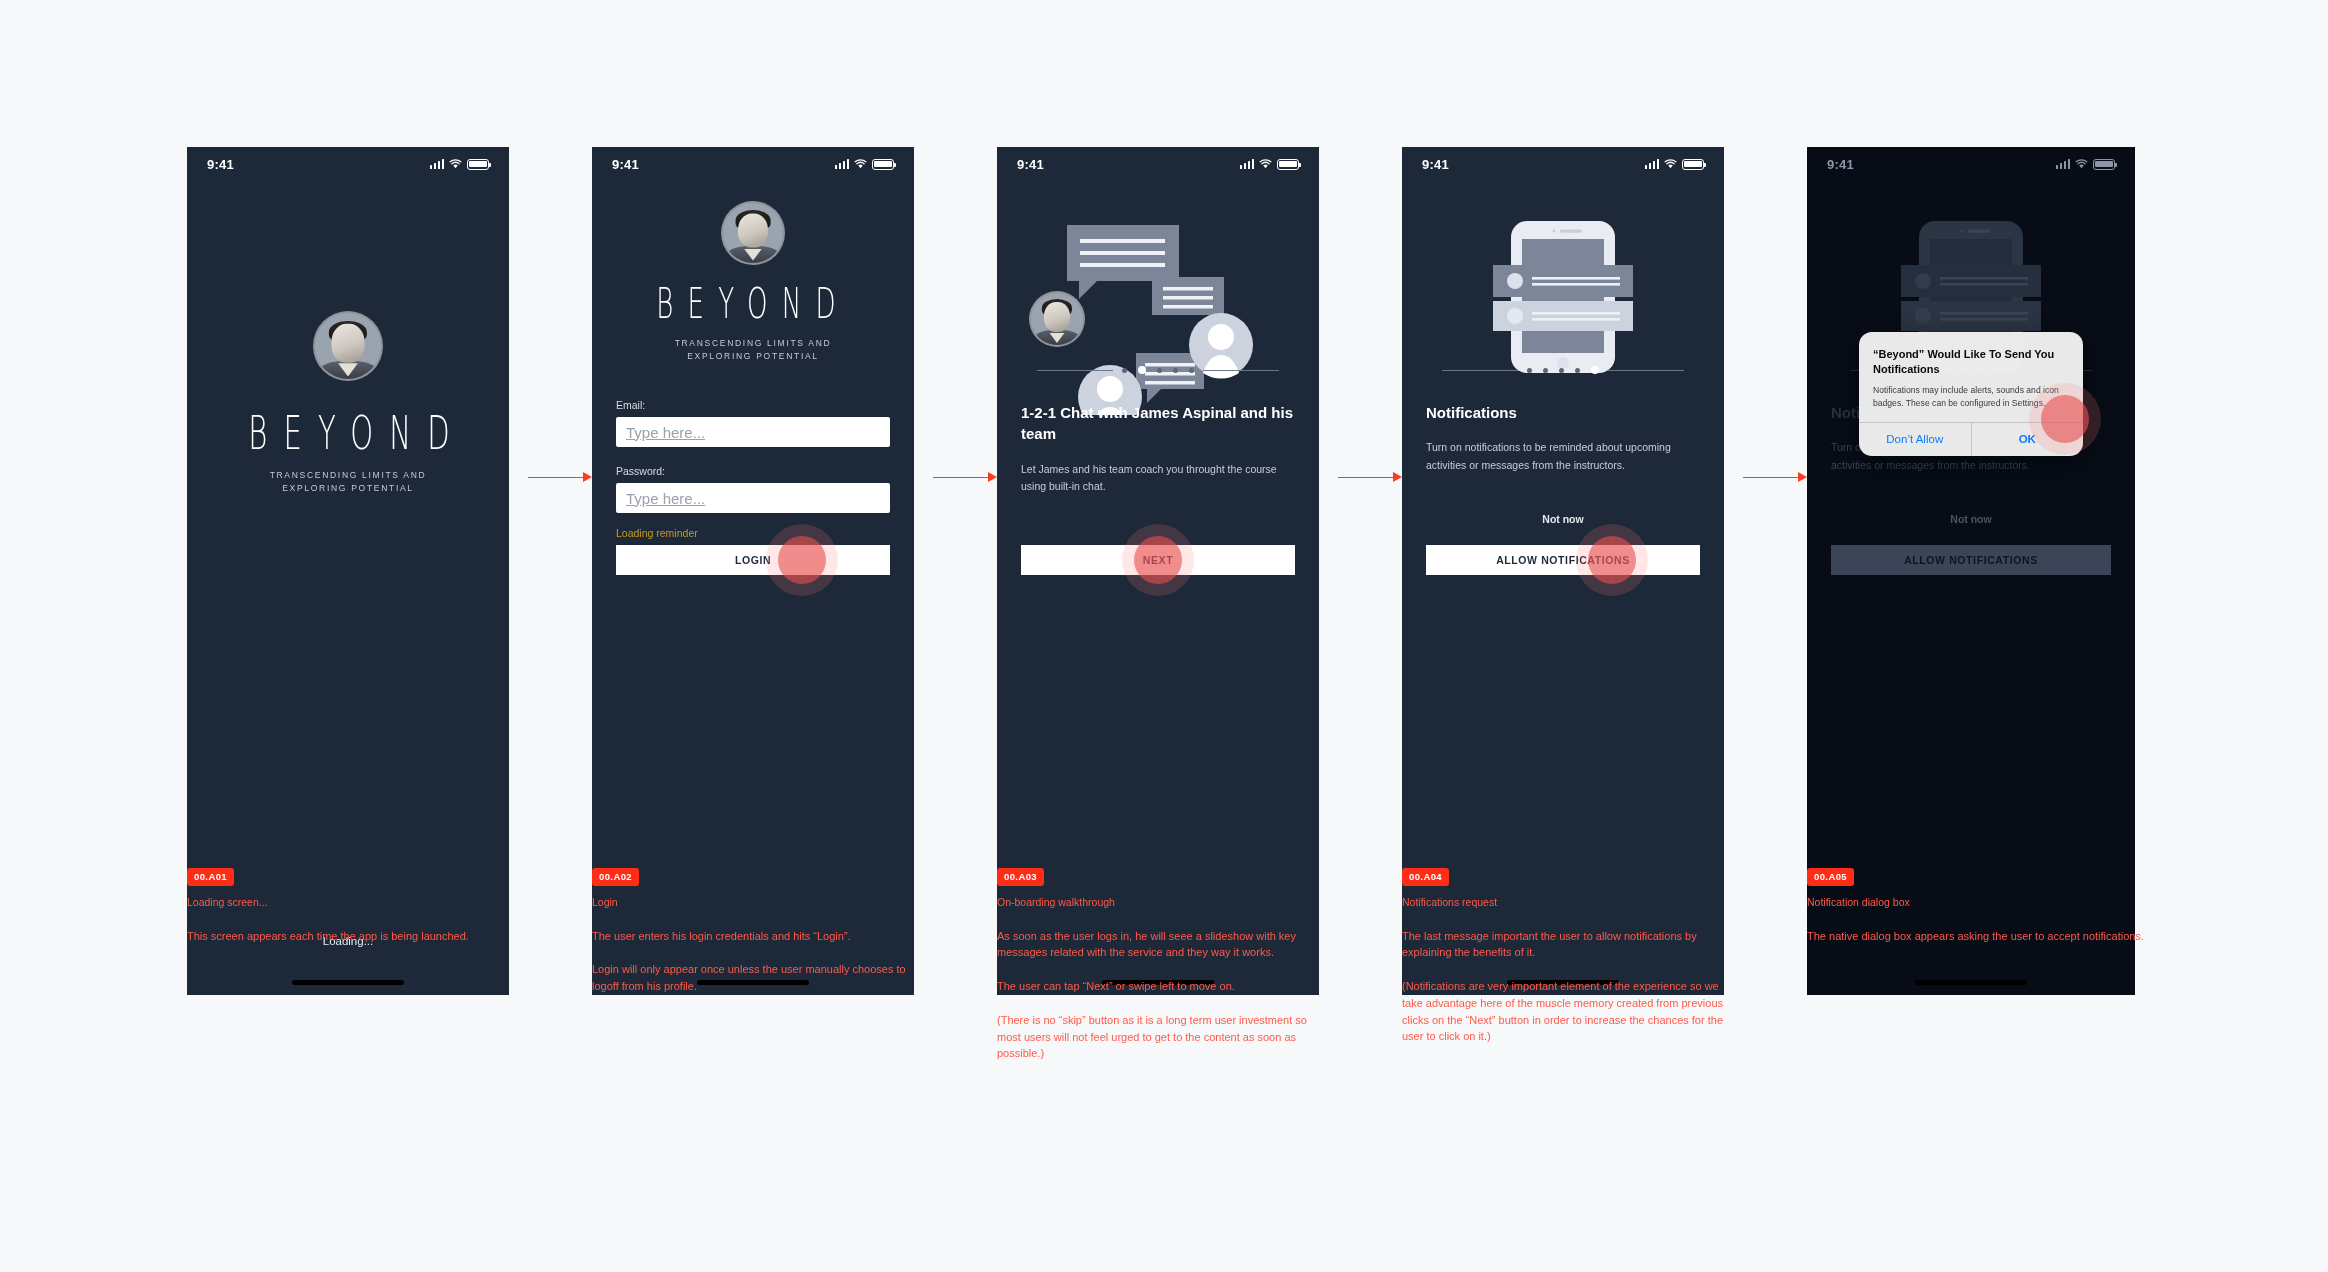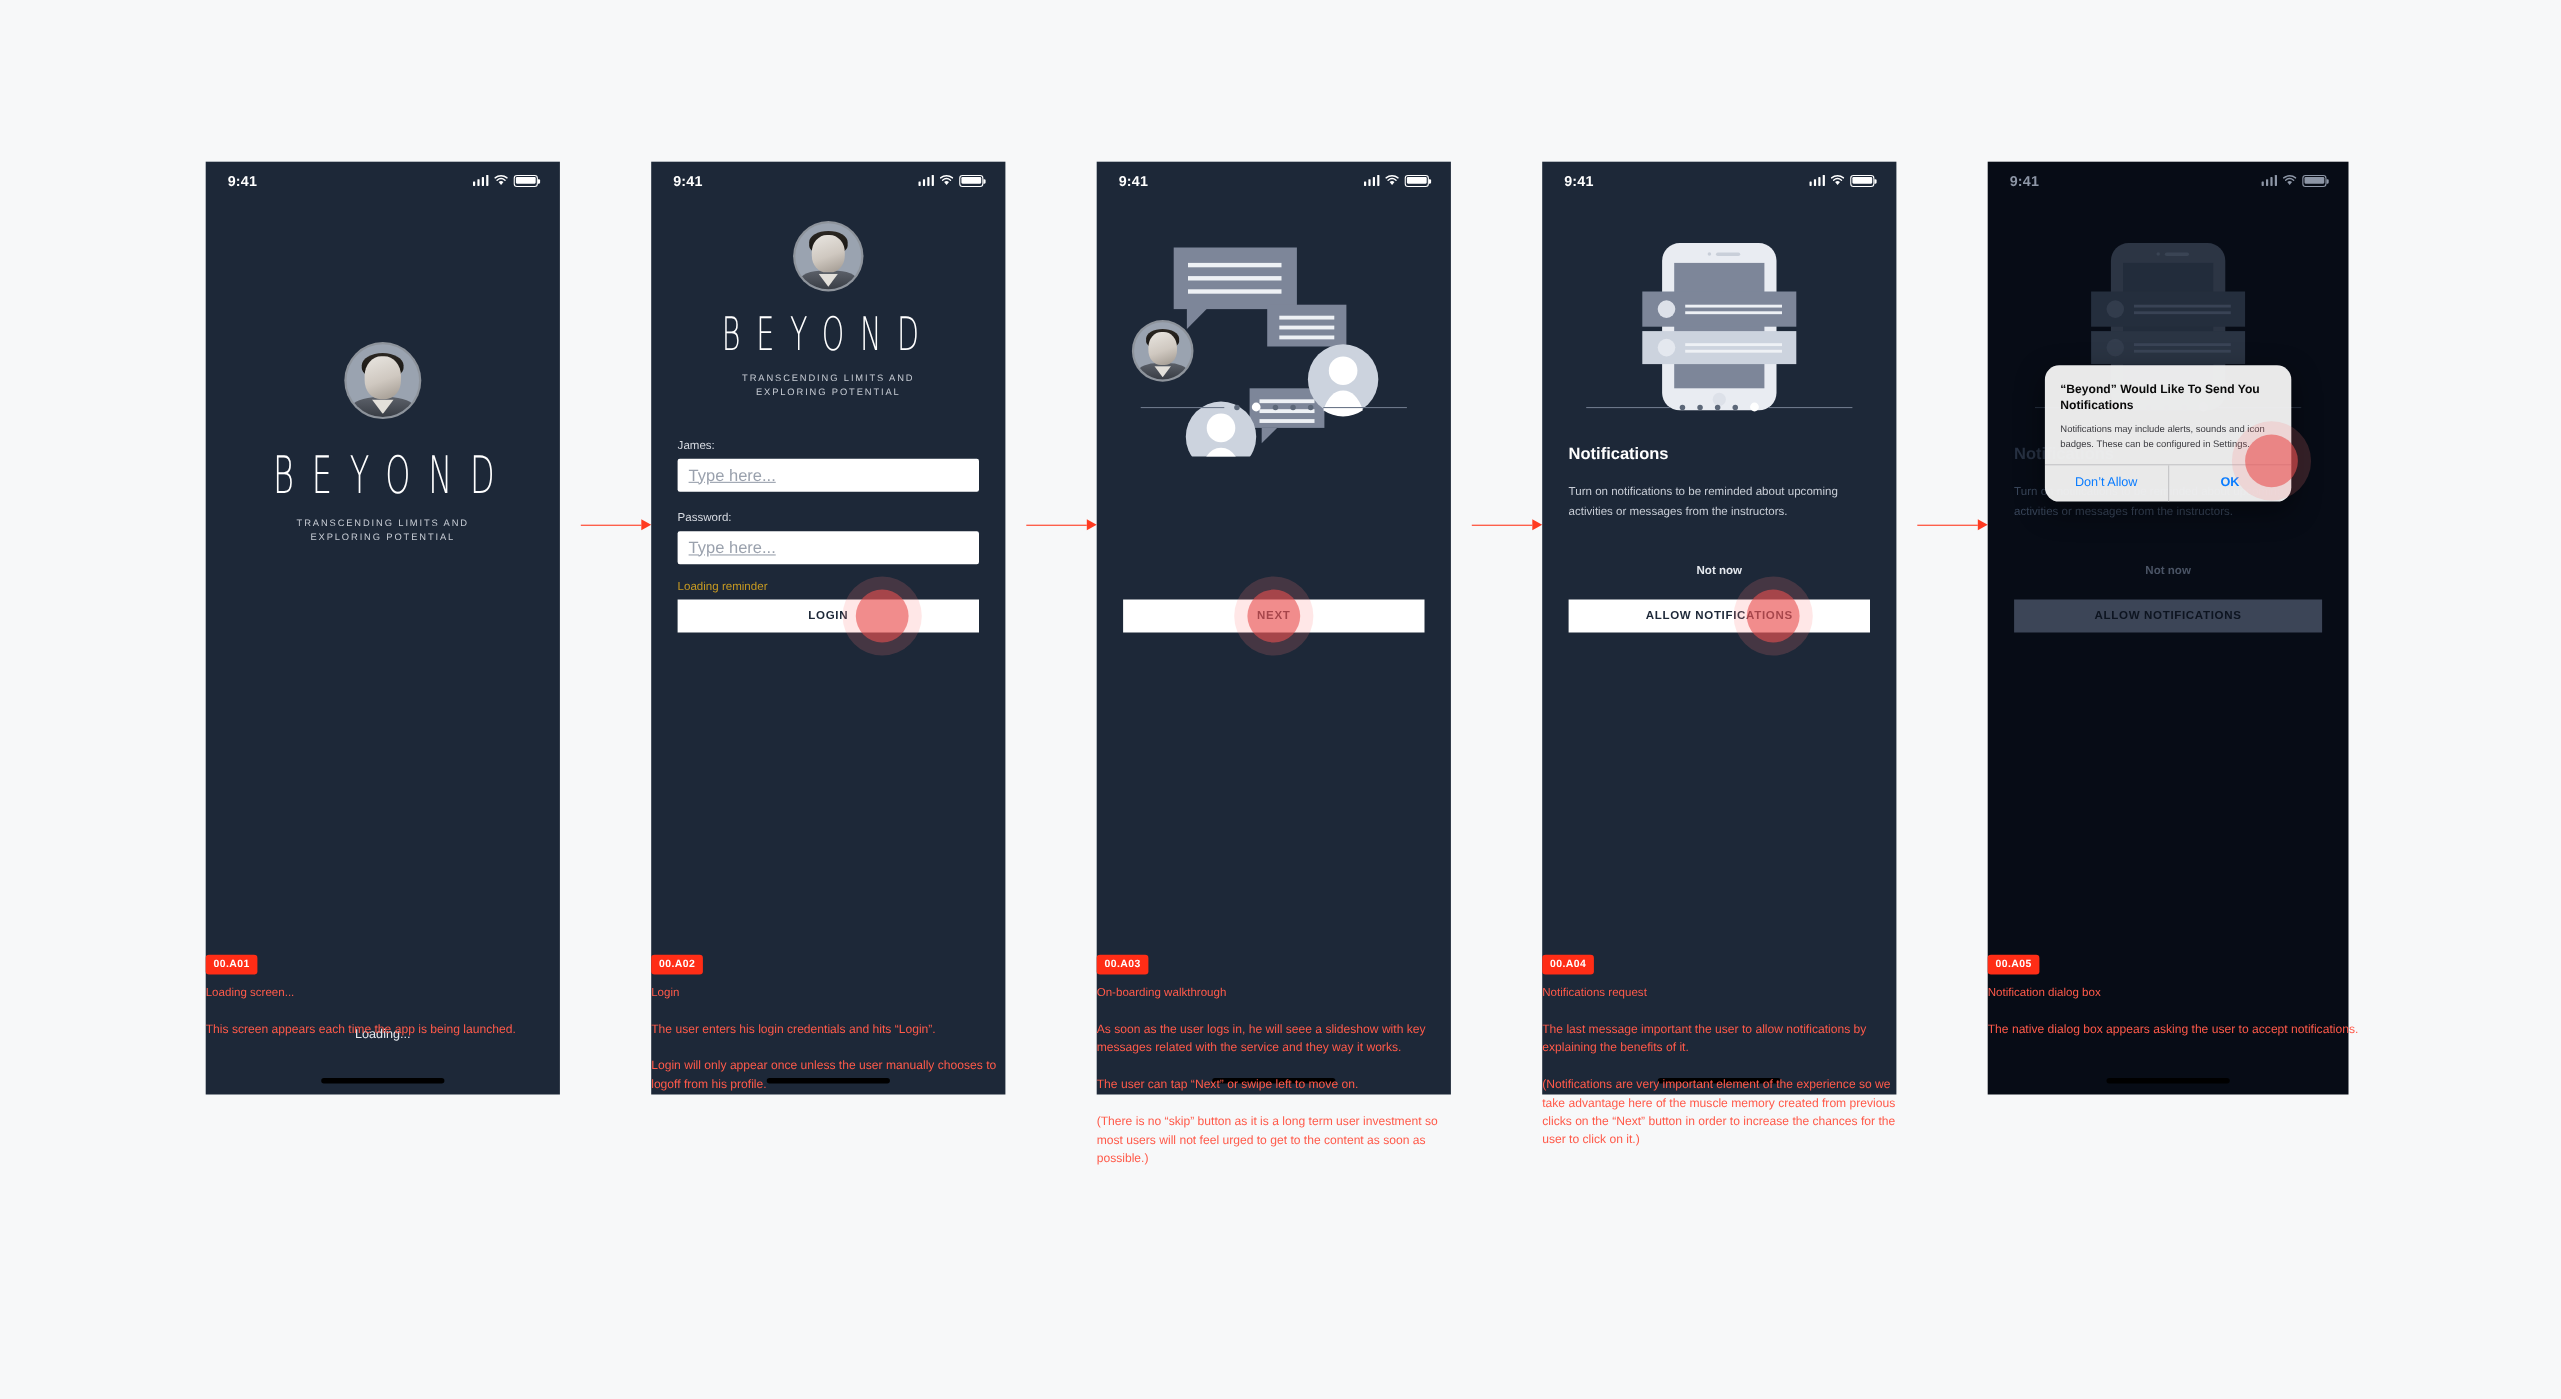--- a/index.html
+++ b/index.html
@@ -262,21 +262,21 @@
       </div>
 
       <div class="brand-word" style="position:absolute;left:0;right:0;top:132px;font-size:42px;letter-spacing:23px;">BEYOND</div>
 
       <div class="brand-sub" style="position:absolute;left:0;right:0;top:190px;">
         <div>TRANSCENDING LIMITS AND</div>
         <div>EXPLORING POTENTIAL</div>
       </div>
 
       <div style="position:absolute;left:24px;right:24px;top:252px;">
-        <div class="field-label">James:</div>
+        <div class="field-label">Email:</div>
         <div class="field-box">
           <span>Type here...</span>
         </div>
         <div class="field-label" style="margin-top:18px;">Password:</div>
         <div class="field-box">
           <span>Type here...</span>
         </div>
         <a class="link-reminder">Loading reminder</a>
       </div>
 
@@ -363,20 +363,24 @@
         <div class="dots">
           <i></i>
           <i class="on"></i>
           <i></i>
           <i></i>
           <i></i>
         </div>
         <div class="rule"></div>
       </div>
 
+      <div style="position:absolute;left:24px;right:20px;top:255px;">
+        <div class="ob-title">1-2-1 Chat with James Aspinal and his team</div>
+        <div class="ob-body" style="margin-top:16px;">Let James and his team coach you throught the course using built-in chat.</div>
+      </div>
 
       <div class="cta" style="top:398px;">NEXT</div>
       <div class="tap" style="left:125px; top:377px;"></div>
       <div class="home-ind"></div>
     </div>
   </div>
 
   <div class="frame" style="left:1402px;">
     <div class="phone">
 

